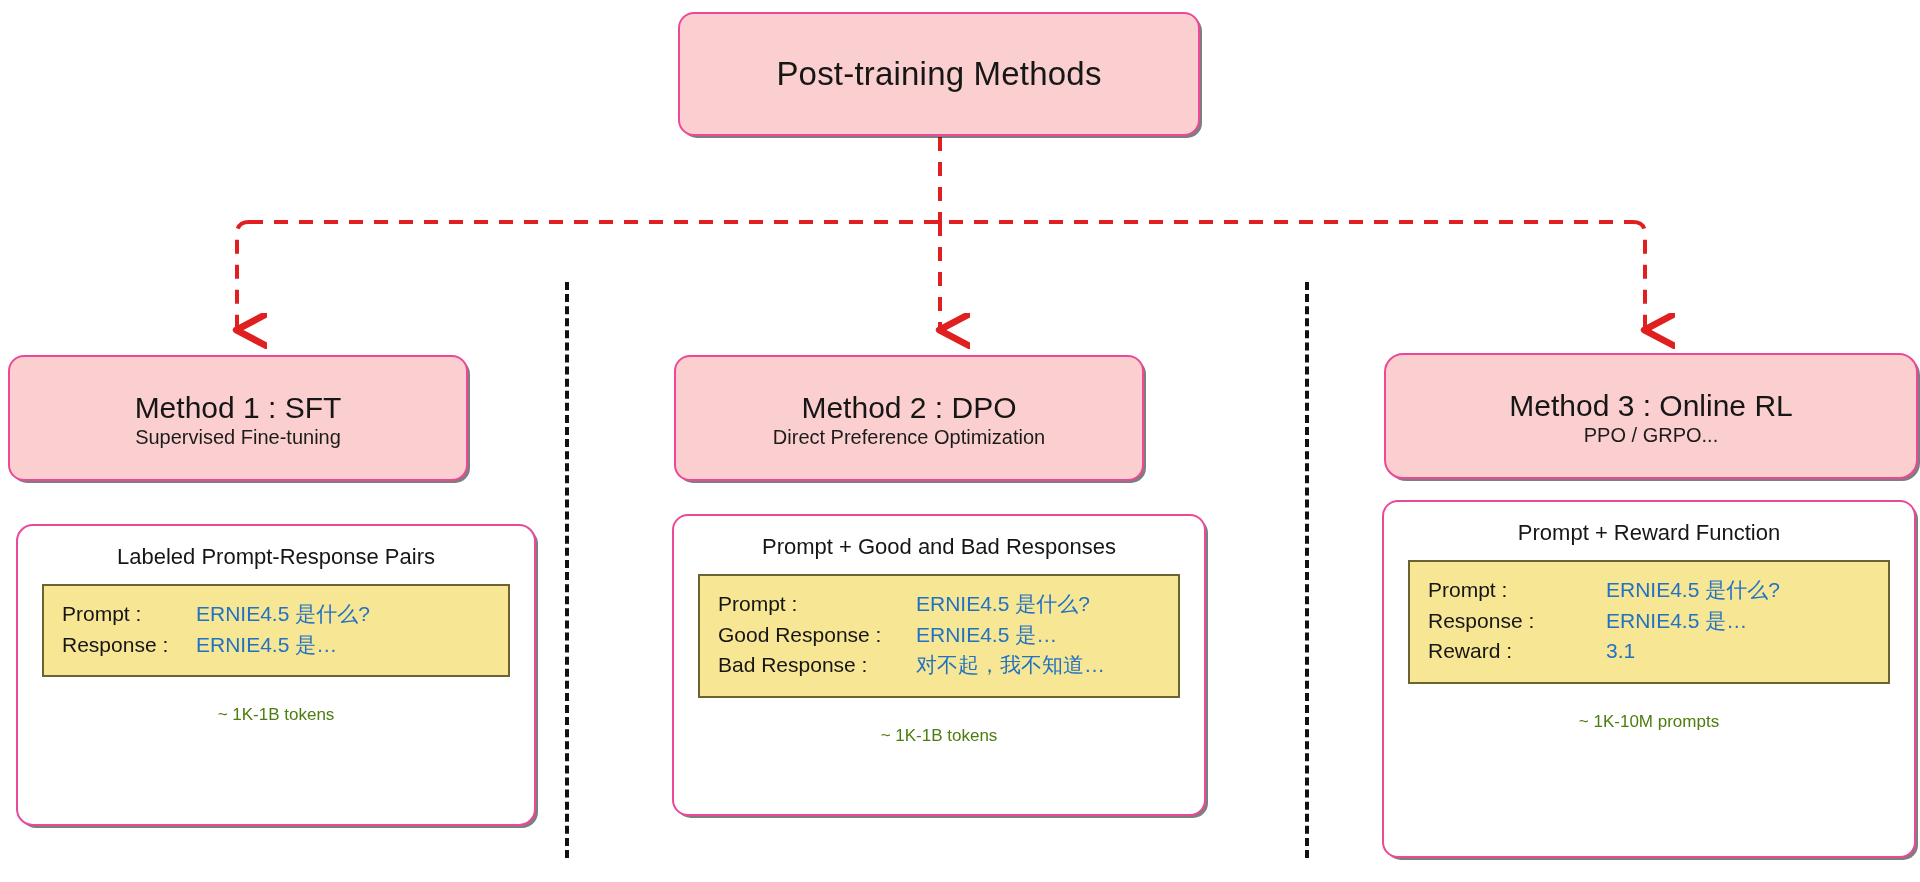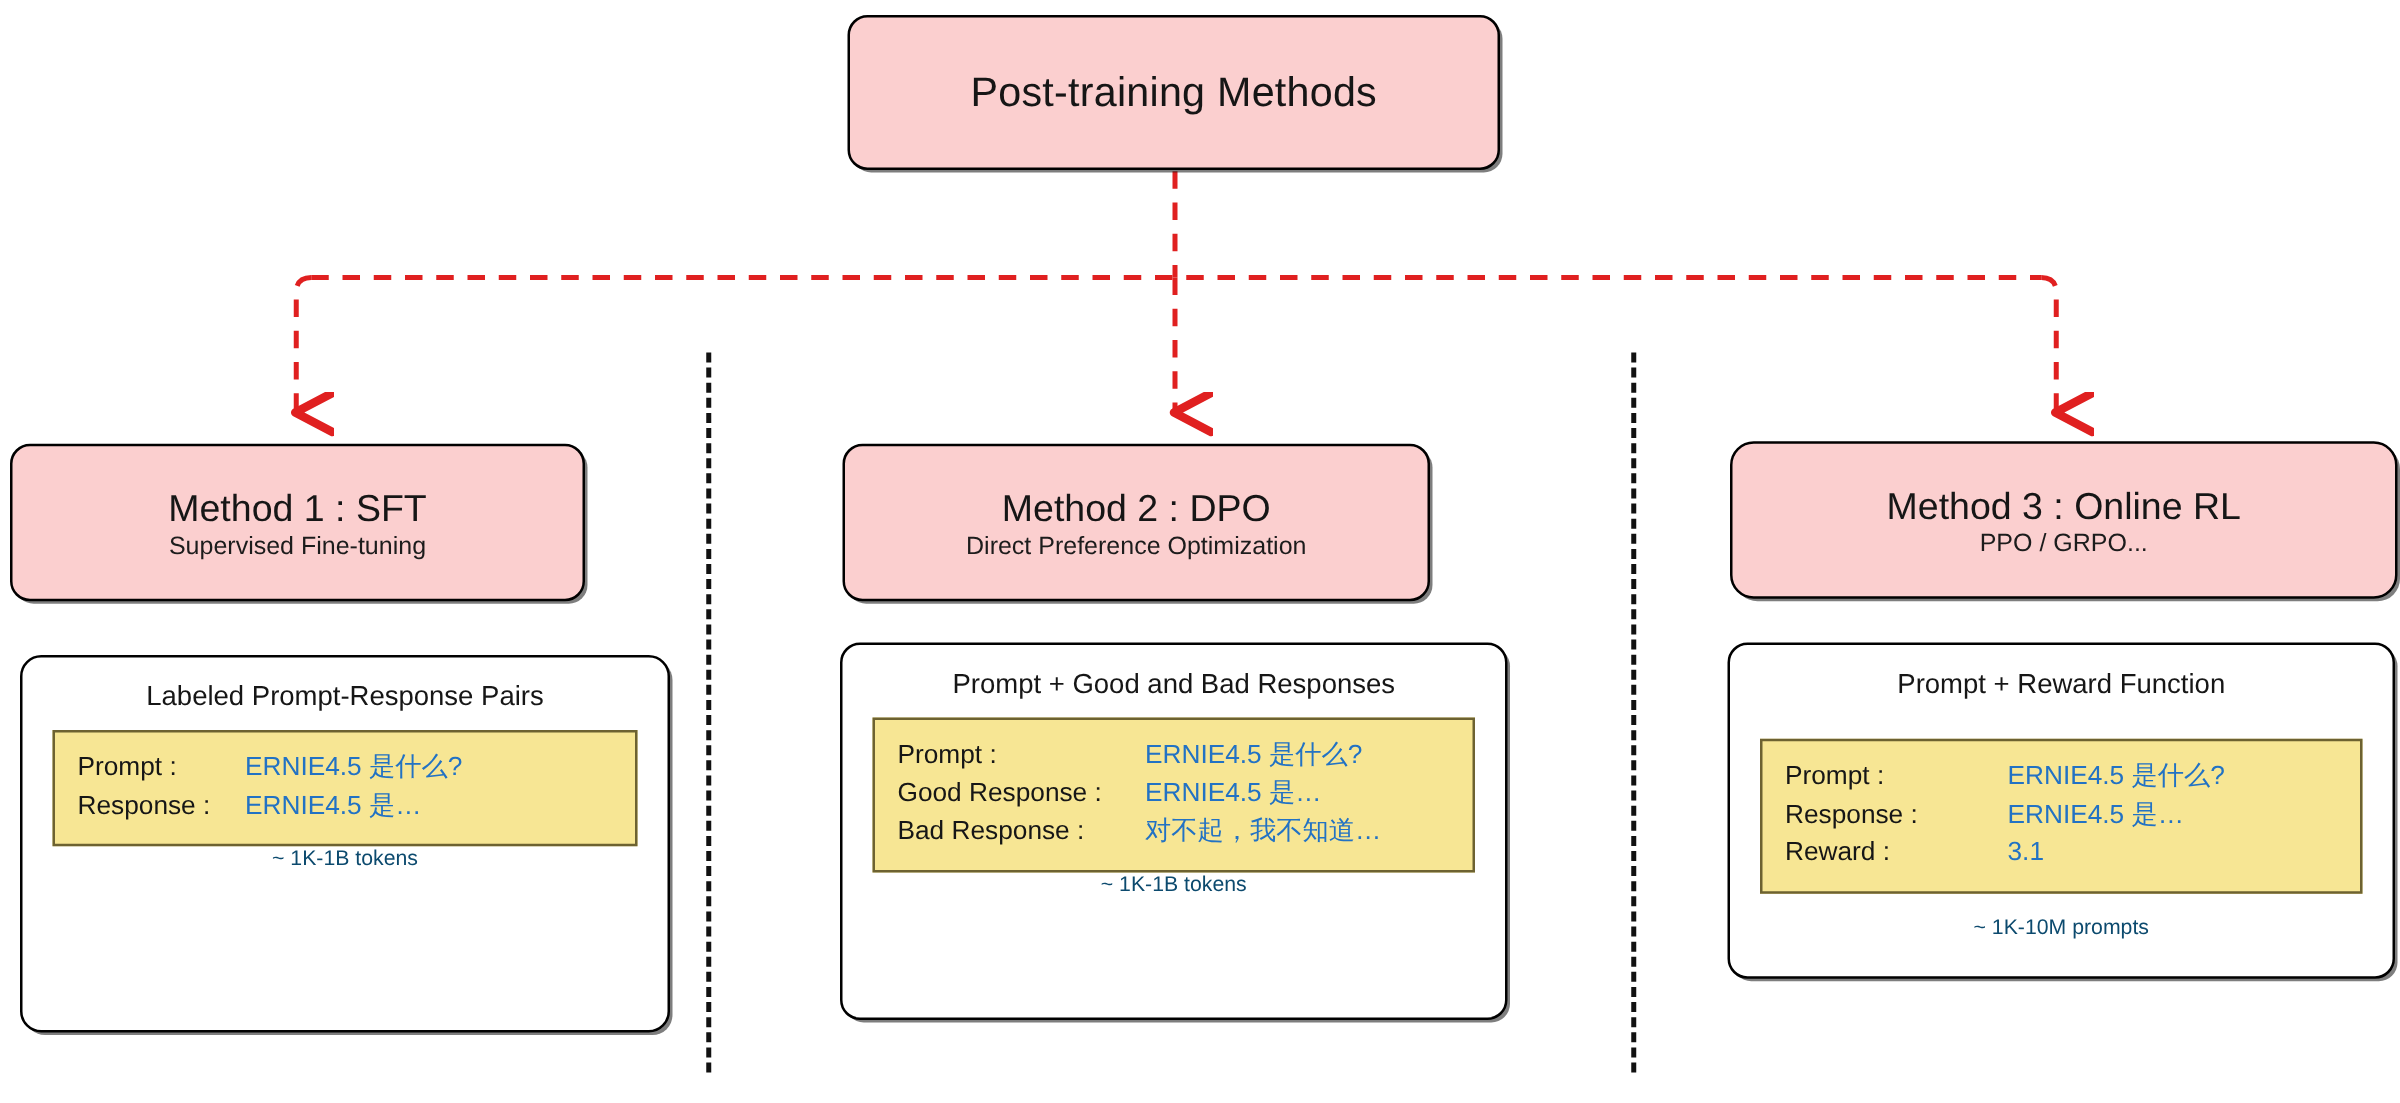--- a/index.html
+++ b/index.html
@@ -27,21 +27,21 @@
     top: 0;
     width: 1920px;
     height: 882px;
     pointer-events: none;
   }
 
   
   .node {
     position: absolute;
     box-sizing: border-box;
-    border: 2px solid #000000;
+    border: 2px solid #ec4899;
     border-radius: 14px;
     display: flex;
     flex-direction: column;
     align-items: center;
     justify-content: center;
     box-shadow: 3px 3px 0 -1px rgba(20,20,20,0.55);
   }
 
   .node.pink {
     background: #fbcfcf;
@@ -91,24 +91,24 @@
   .detail-box .d-title {
     font-size: 22px;
     color: #161616;
     text-align: center;
     width: 100%;
     margin-bottom: 14px;
     line-height: 1.2;
   }
   .detail-box .d-footer {
     font-size: 17px;
-    color: #0c4a6e;
+    color: #4d7c0f;
     text-align: center;
     width: 100%;
-    margin-top: 0;
+    margin-top: 28px;
   }
 
   
   .sample {
     box-sizing: border-box;
     background: #f7e694;
     border: 2px solid #6d6231;
     width: 100%;
     padding: 14px 34px 16px 18px;
     display: flex;
@@ -138,21 +138,21 @@
   .col2 .sample-row .k { width: 198px; }
   .col3 .sample-row .k { width: 178px; }
 
   
   #method1-box { left: 8px;    top: 355px; width: 460px; }
   #method2-box { left: 674px;  top: 355px; width: 470px; }
   #method3-box { left: 1384px; top: 353px; width: 534px; border-radius: 19px; }
 
   #detail1-box { left: 16px;   top: 524px; width: 520px; height: 302px; border-radius: 17px; }
   #detail2-box { left: 672px;  top: 514px; width: 534px; height: 302px; }
-  #detail3-box { left: 1382px; top: 514px; width: 534px; height: 269px; gap: 17px; }
+  #detail3-box { left: 1382px; top: 500px; width: 534px; height: 358px; }
 
   
   .separator {
     position: absolute;
     width: 0;
     border-left: 4px dashed #111111;
   }
   #sep-1 { left: 565px;  top: 282px; height: 576px; }
   #sep-2 { left: 1305px; top: 282px; height: 576px; }
 </style>

